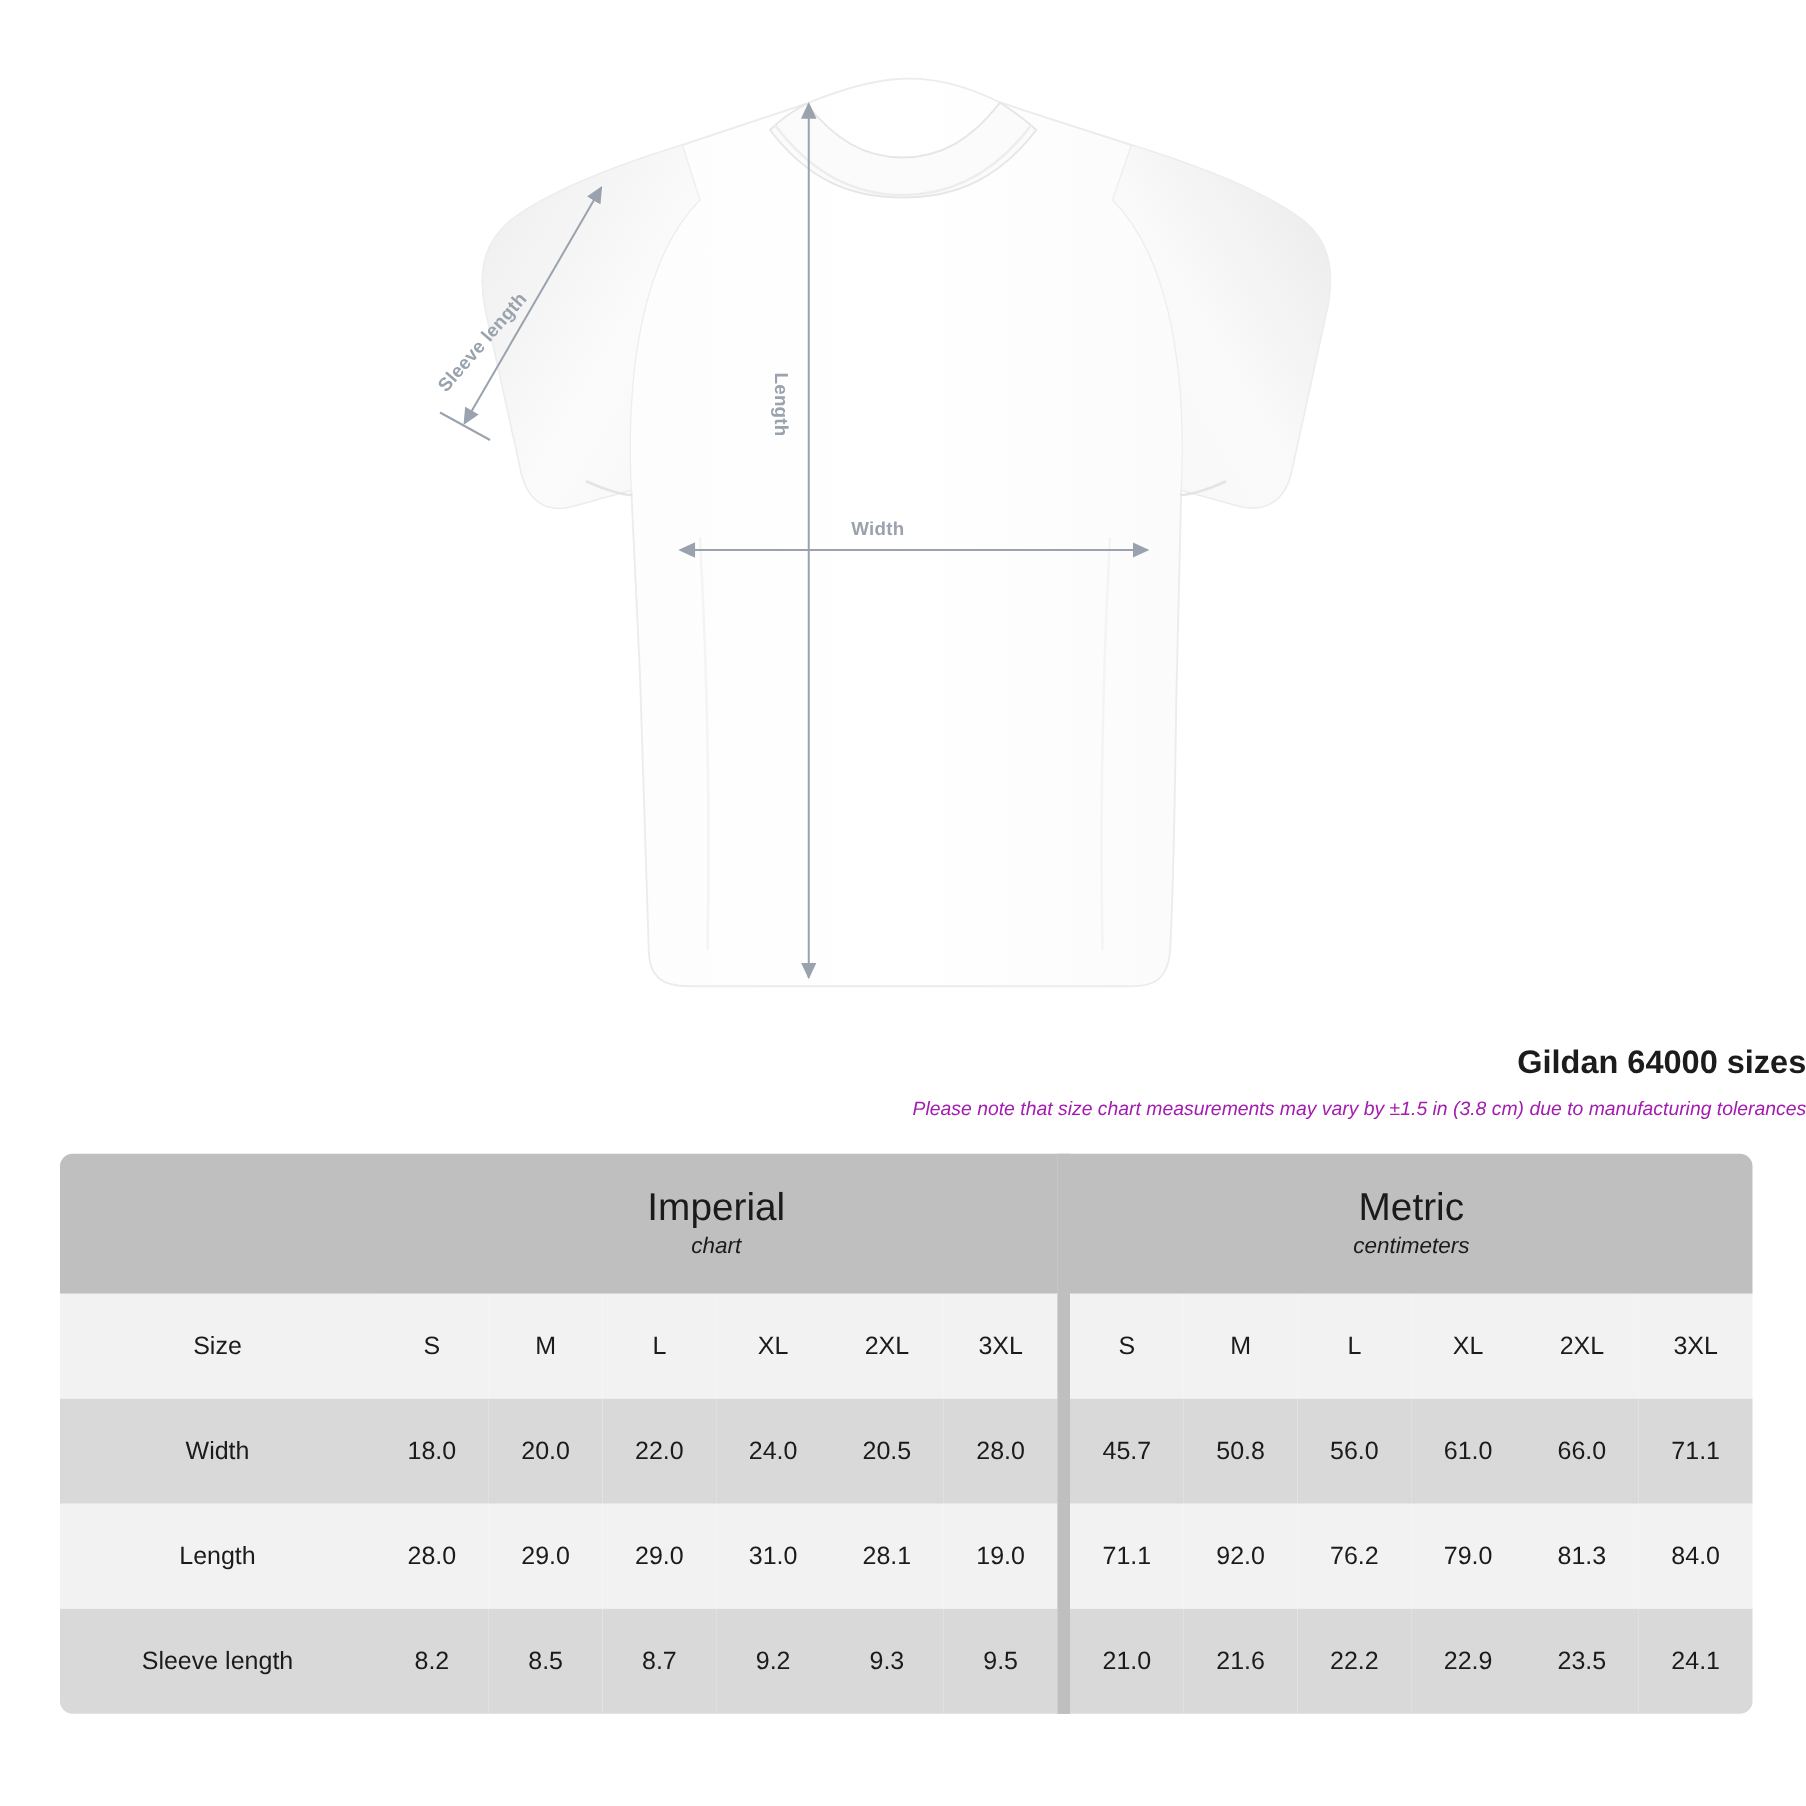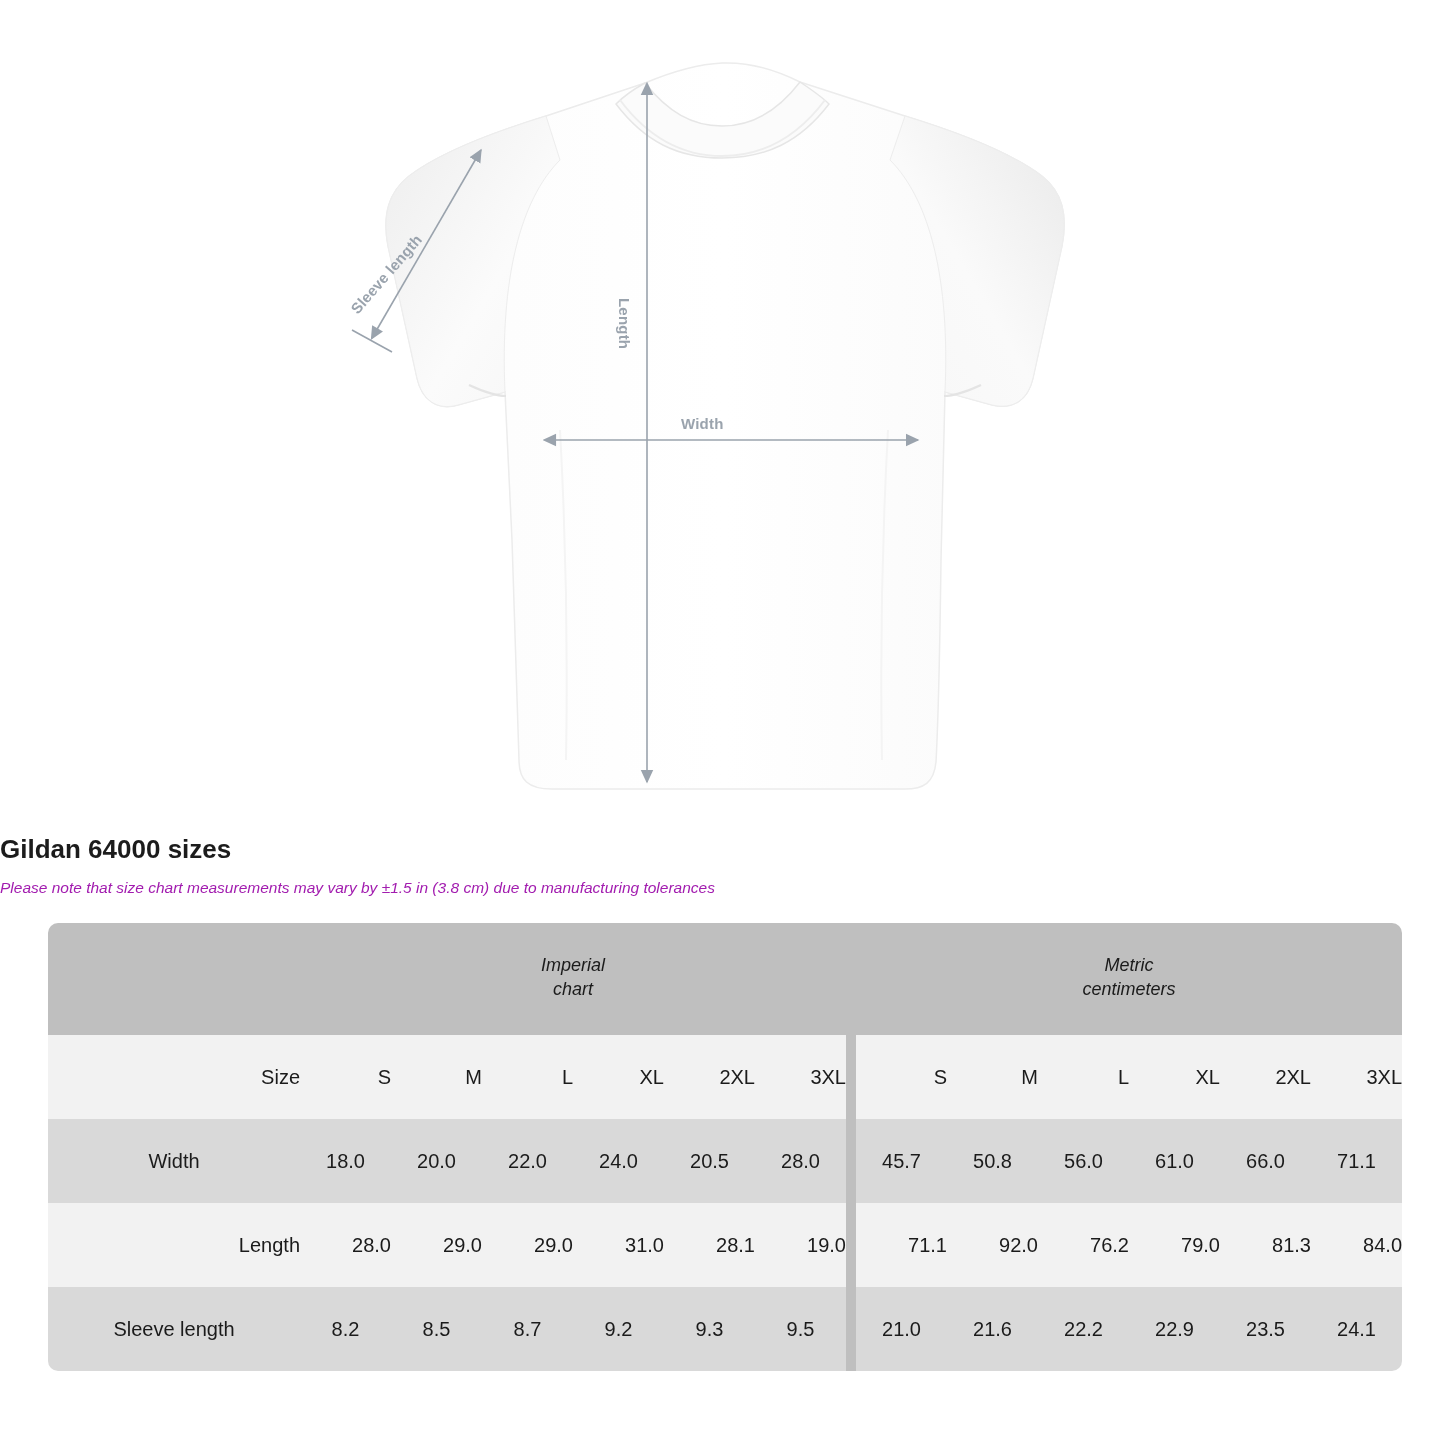--- a/index.html
+++ b/index.html
@@ -51,21 +51,21 @@
   }
   .dim-label.sleeve-label {
     left: 360px;
     top: 300px;
     transform: rotate(-49deg);
     transform-origin: left bottom;
   }
 
   
   .title-block {
-    text-align: left;
+    text-align: right;
     margin-top: 4px;
   }
   .chart-title {
     font-size: 26px;
     font-weight: bold;
     color: #1c1c1c;
     margin: 0 0 14px 0;
   }
   .chart-note {
     font-size: 15.5px;
@@ -98,43 +98,41 @@
     color: #1b1b1b;
     height: 112px;
   }
   .unit-row th.corner {
     border-top-left-radius: 10px;
   }
   .unit-row th.last {
     border-top-right-radius: 10px;
   }
   .unit-main {
-    font-size: 18px;
-    font-style: italic;
+    font-size: 31px;
     line-height: 1.15;
   }
   .unit-sub {
     font-size: 18px;
     font-style: italic;
     line-height: 1.5;
   }
   .sep-col {
     width: 10px;
     background: #bfbfbf;
   }
   .row-head {
     width: 252px;
   }
   .data-col {
     width: 91px;
   }
 
   tr.band-light td, tr.band-light th {
     background: #f2f2f2;
-    text-align: right;
   }
   tr.band-dark td, tr.band-dark th {
     background: #d9d9d9;
   }
   tr.body-row th, tr.body-row td {
     height: 84px;
     font-size: 20px;
     color: #1b1b1b;
   }
   tr.body-row td.sep, tr.body-row th.sep {

